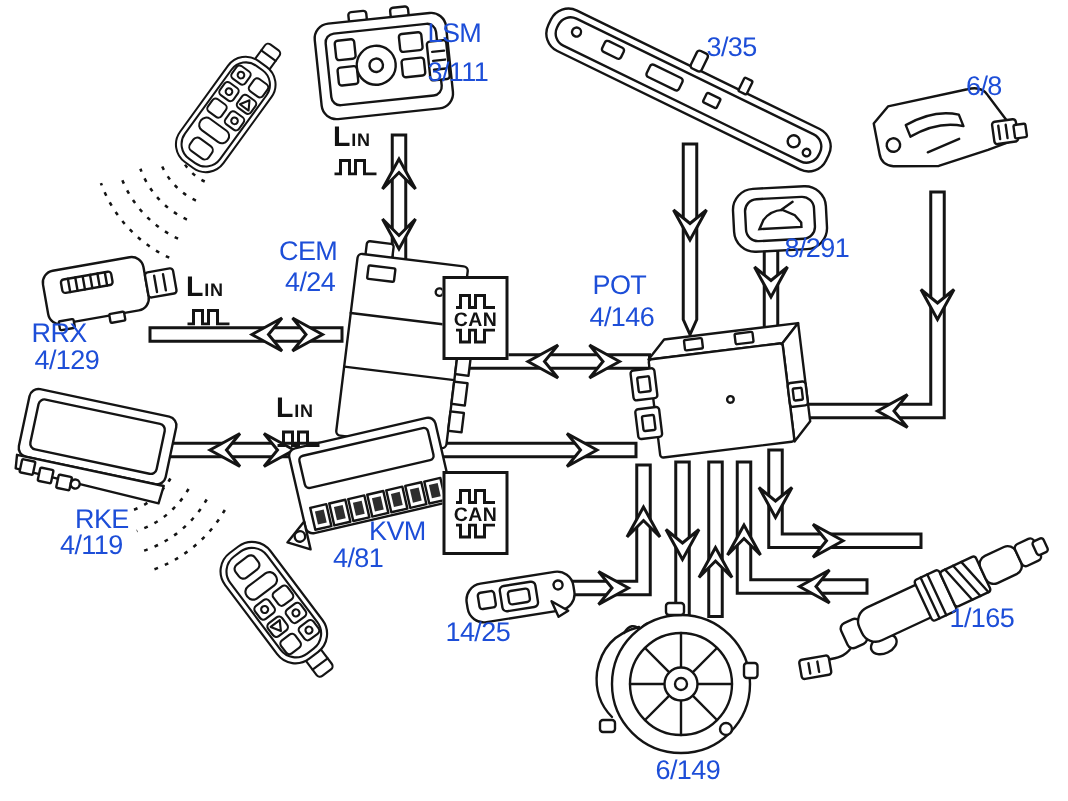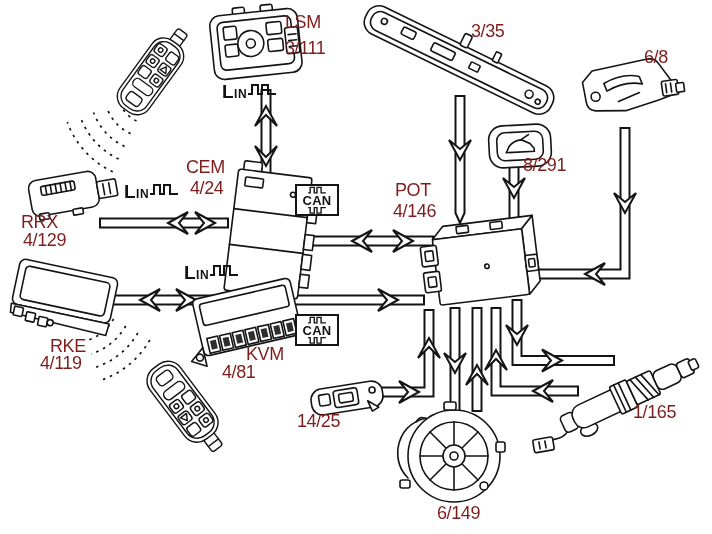--- a/index.html
+++ b/index.html
@@ -9,33 +9,33 @@
   }
   #art { position:absolute; left:0; top:0; }
   
   .aw { fill:#ffffff; stroke:#141414; stroke-width:2; stroke-linejoin:miter; }
   .c  { fill:#ffffff; stroke:#141414; stroke-width:1.6; stroke-linejoin:round; }
   .ln { fill:none;    stroke:#141414; stroke-width:1.6; stroke-linecap:round; }
   .dk { fill:#2e2e2e; stroke:none; }
   .wv { fill:none; stroke:#141414; stroke-width:1.7; stroke-dasharray:2.5 5; }
   
   .lbl {
-    position:absolute; color:#7f1d1d; font-size:18px; line-height:1.05;
+    position:absolute; color:#1d4ed8; font-size:18px; line-height:1.05;
     letter-spacing:-0.4px; white-space:nowrap;
   }
   .lin {
-    position:absolute; display:flex; flex-direction:row; align-items:flex-start;
+    position:absolute; display:flex; flex-direction:column; align-items:flex-start;
   }
   .lin-text {
     display:inline-block; font-weight:bold; font-size:12px; color:#121212; letter-spacing:0.5px;
   }
   .lin-text::first-letter { font-size:19px; }
   .lin-wave { margin-top:1px; }
   .can-box {
-    position:absolute; width:44px; height:32px; border:2.5px solid #141414;
+    position:absolute; width:44px; height:56px; border:2.5px solid #141414;
     background:#fff; box-sizing:border-box; display:flex; flex-direction:column;
     align-items:center; justify-content:center; gap:0;
   }
   .can-text { font-size:13px; font-weight:bold; color:#121212; line-height:1; letter-spacing:0.3px; }
 </style>
 </head>
 <body>
 
 <div id="stage">
 

